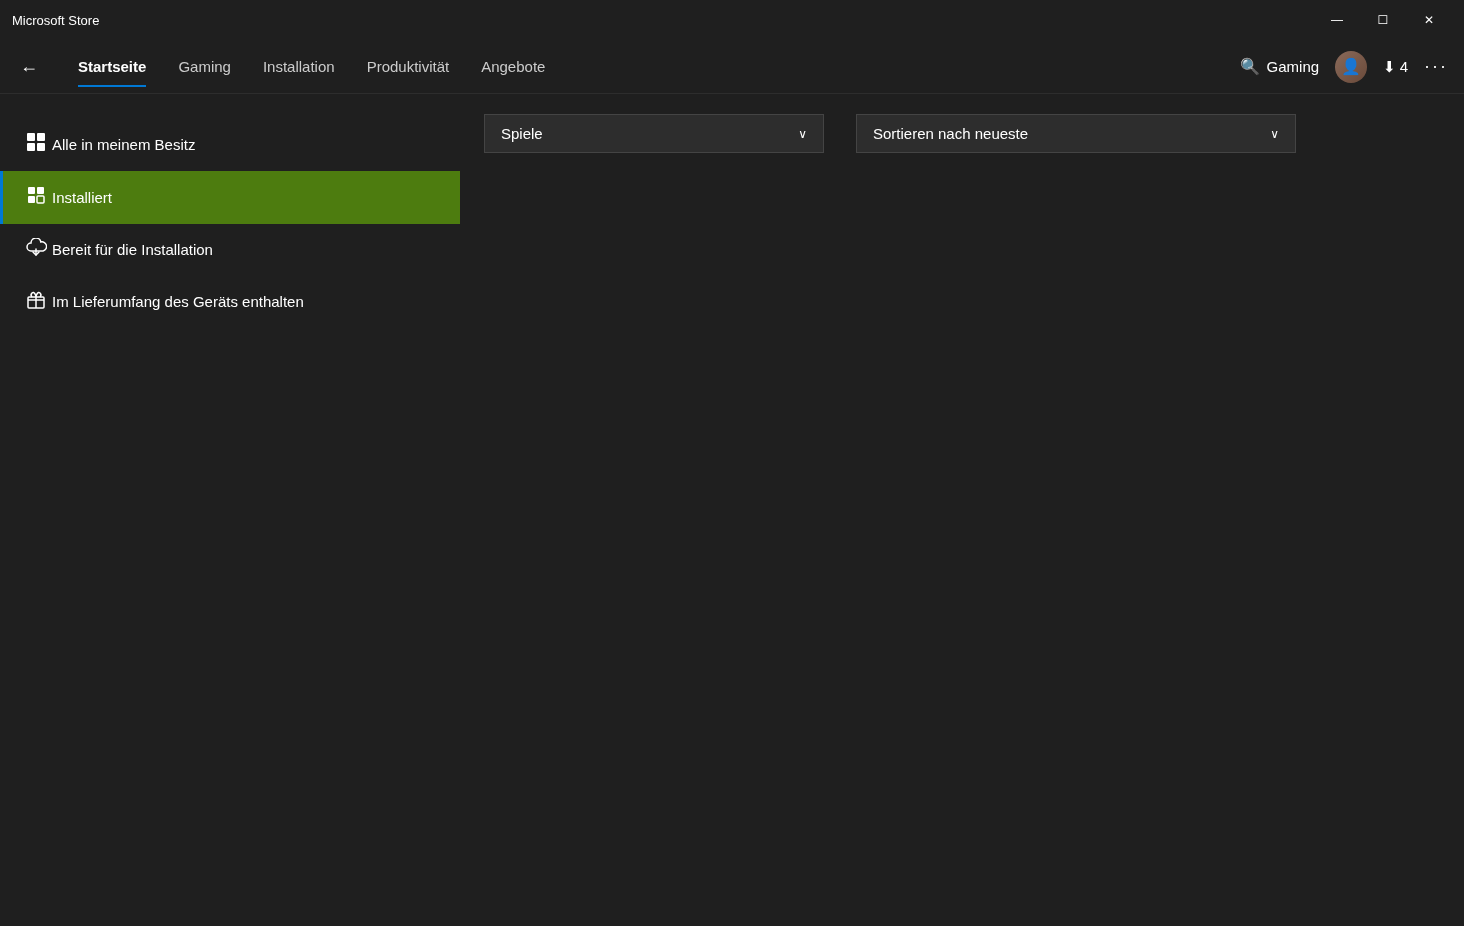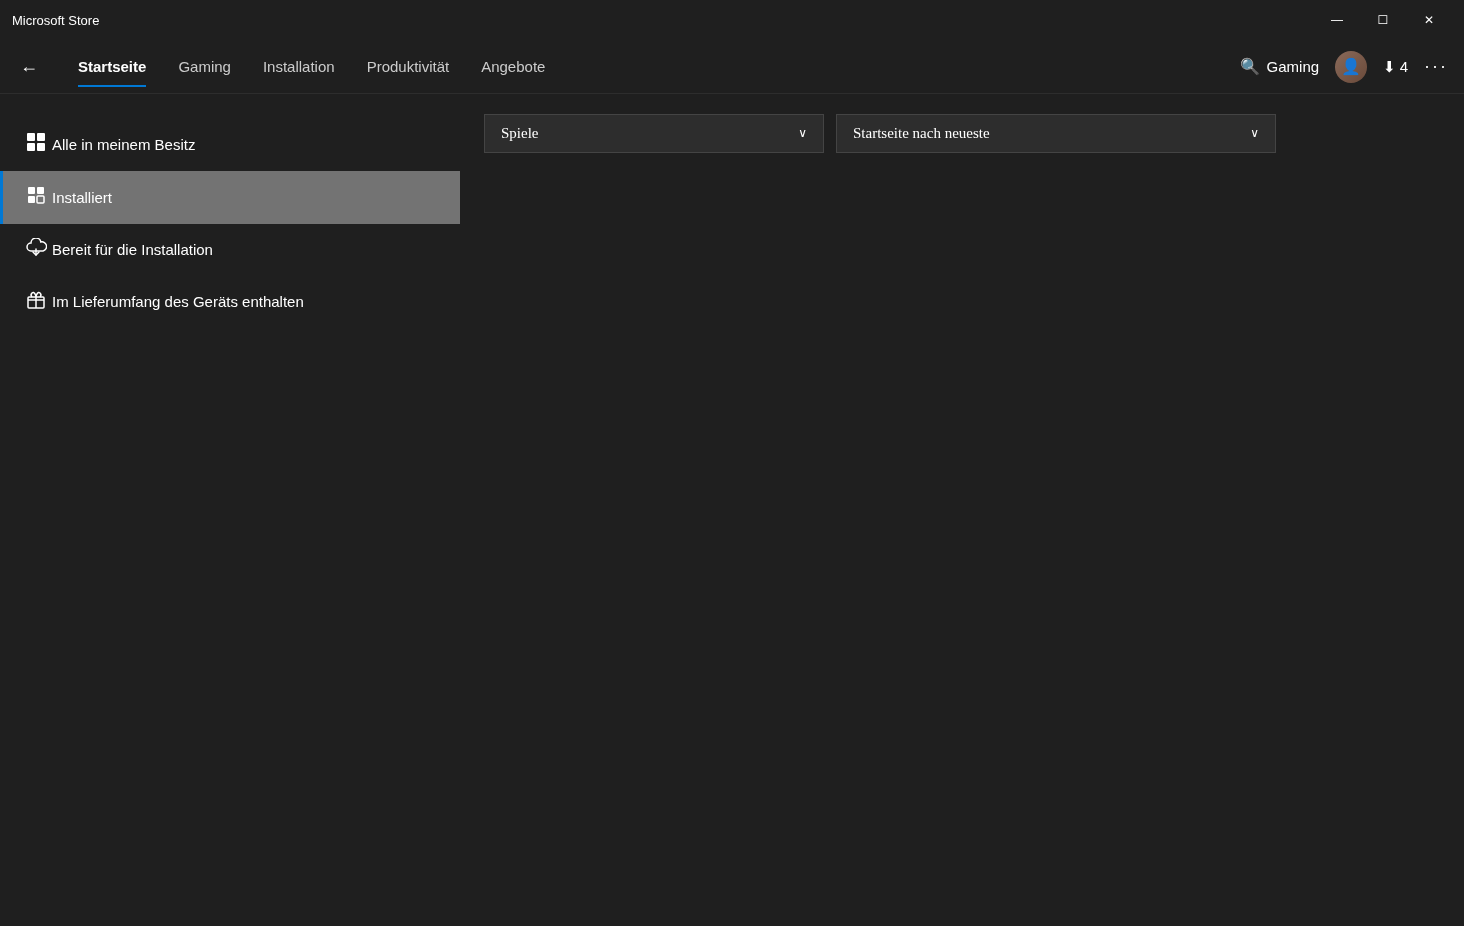--- a/index.html
+++ b/index.html
@@ -189,21 +189,21 @@
       align-items: center;
       gap: 4px;
       padding: 14px 24px;
       cursor: pointer;
       font-size: 15px;
       color: #ffffff;
       position: relative;
     }
 
     .sidebar-item.active {
-      background: #737373;
+      background: #4d7c0f;
     }
 
     .sidebar-item.active::before {
       content: '';
       position: absolute;
       left: 0;
       top: 0;
       bottom: 0;
       width: 3px;
       background: #0078d4;
@@ -217,23 +217,22 @@
     }
 
     
     .right-content {
       flex: 1;
       padding: 20px 24px;
     }
 
     .filter-row {
       display: flex;
-      gap: 12px;
+      gap: 32px;
       margin-bottom: 24px;
-      font-family: Liberation Serif, serif;
     }
 
     .filter-select {
       display: flex;
       align-items: center;
       justify-content: space-between;
       background: #2d2d2d;
       border: 1px solid #444;
       color: #ffffff;
       font-size: 15px;
@@ -358,19 +357,19 @@
     </div>
   </div>
 
   <div class="right-content">
     <div class="filter-row">
       <div class="filter-select filter-select-1">
         <span>Spiele</span>
         <span class="filter-chevron">∨</span>
       </div>
       <div class="filter-select filter-select-2">
-        <span>Startseite nach neueste</span>
+        <span>Sortieren nach neueste</span>
         <span class="filter-chevron">∨</span>
       </div>
     </div>
   </div>
 
 </div>
 
 </body></html>

